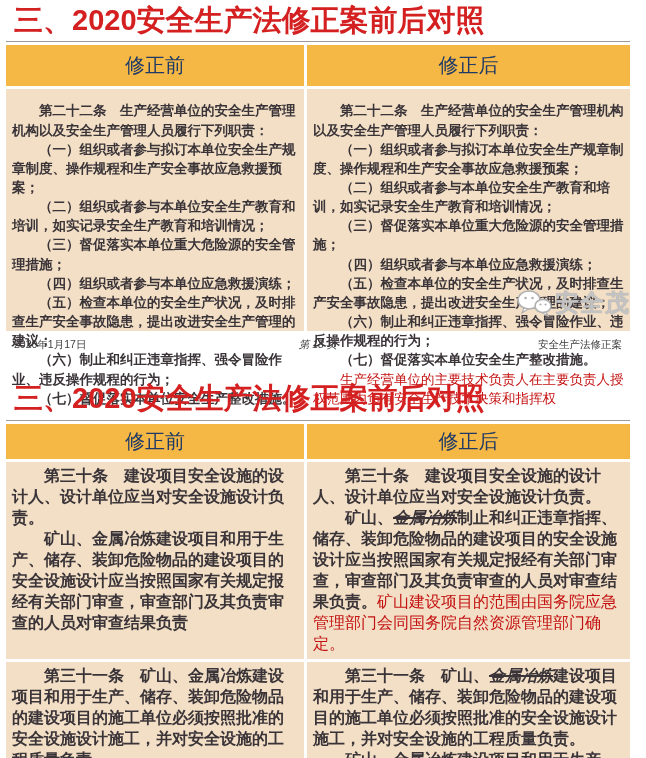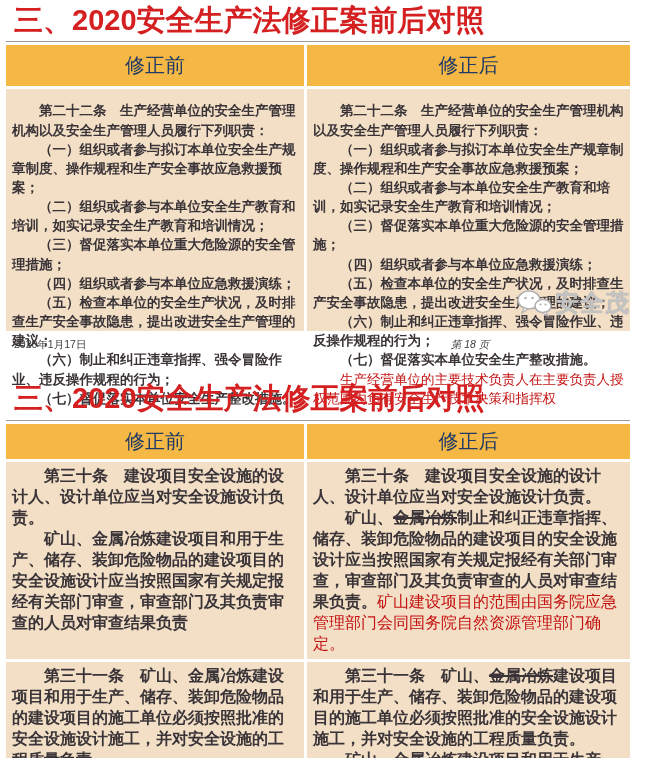--- a/index.html
+++ b/index.html
@@ -27,21 +27,21 @@
     background:var(--header-bg);color:var(--header-text);
     font-size:20px;font-weight:normal;text-align:center;
     display:flex;align-items:center;justify-content:center;
   }
   .s1 .cell.head{height:41px;}
   .s2 .cell.head{height:35px;}
   .cell.body{background:var(--cell-bg);font-weight:600;}
   .s1 .cell.body{font-size:13.5px;line-height:1.42;height:242px;padding-top:12px;}
   .para{text-indent:2em;}
   .para .red{color:var(--em-red);font-weight:normal;}
-  .para .strike{text-decoration:line-through;text-decoration-thickness:1.5px;}
+  .para .strike{text-decoration:line-through;text-decoration-thickness:1.5px;font-style:italic;}
   .slide-footer{
     display:flex;align-items:center;margin-top:7px;padding:0 8px;
     font-size:10.5px;color:var(--footer-text);
   }
   .f-left{flex:1;text-align:left;}
   .f-center{flex:1;text-align:center;font-style:italic;}
   .f-right{flex:1;text-align:right;}
   .watermark{
     position:absolute;right:6px;display:flex;align-items:center;gap:3px;
     pointer-events:none;
@@ -81,20 +81,21 @@
           <div class="para"><span>（四）组织或者参与本单位应急救援演练；</span></div>
           <div class="para"><span>（五）检查本单位的安全生产状况，及时排查生产安全事故隐患，提出改进安全生产管理的建议；</span></div>
           <div class="para"><span>（六）制止和纠正违章指挥、强令冒险作业、违反操作规程的行为；</span></div>
           <div class="para"><span>（七）督促落实本单位安全生产整改措施。</span></div>
           <div class="para"><span class="red">生产经营单位的主要技术负责人在主要负责人授权范围内负有安全生产技术决策和指挥权</span></div>
         </div>
     </div>
     <div class="slide-footer">
       <span class="f-left">2020年1月17日</span>
       <span class="f-center">第 18 页</span>
+      <span class="f-right">安全生产法修正案</span>
     </div>
     <div class="watermark">
       <svg width="36" height="28" viewBox="0 0 36 28" aria-hidden="true">
         <ellipse cx="13" cy="11" rx="11" ry="9" fill="#fff" stroke="#b0b0b0" stroke-width="1.6"></ellipse>
         <path d="M8 19 L6 24 L12 20 Z" fill="#fff" stroke="#b0b0b0" stroke-width="1.2"></path>
         <circle cx="9.5" cy="9" r="1.3" fill="#b0b0b0"></circle>
         <circle cx="16.5" cy="9" r="1.3" fill="#b0b0b0"></circle>
         <ellipse cx="27" cy="17" rx="8" ry="6.6" fill="#fff" stroke="#b0b0b0" stroke-width="1.6"></ellipse>
         <circle cx="24.5" cy="15.5" r="1.1" fill="#b0b0b0"></circle>
         <circle cx="29.5" cy="15.5" r="1.1" fill="#b0b0b0"></circle>

